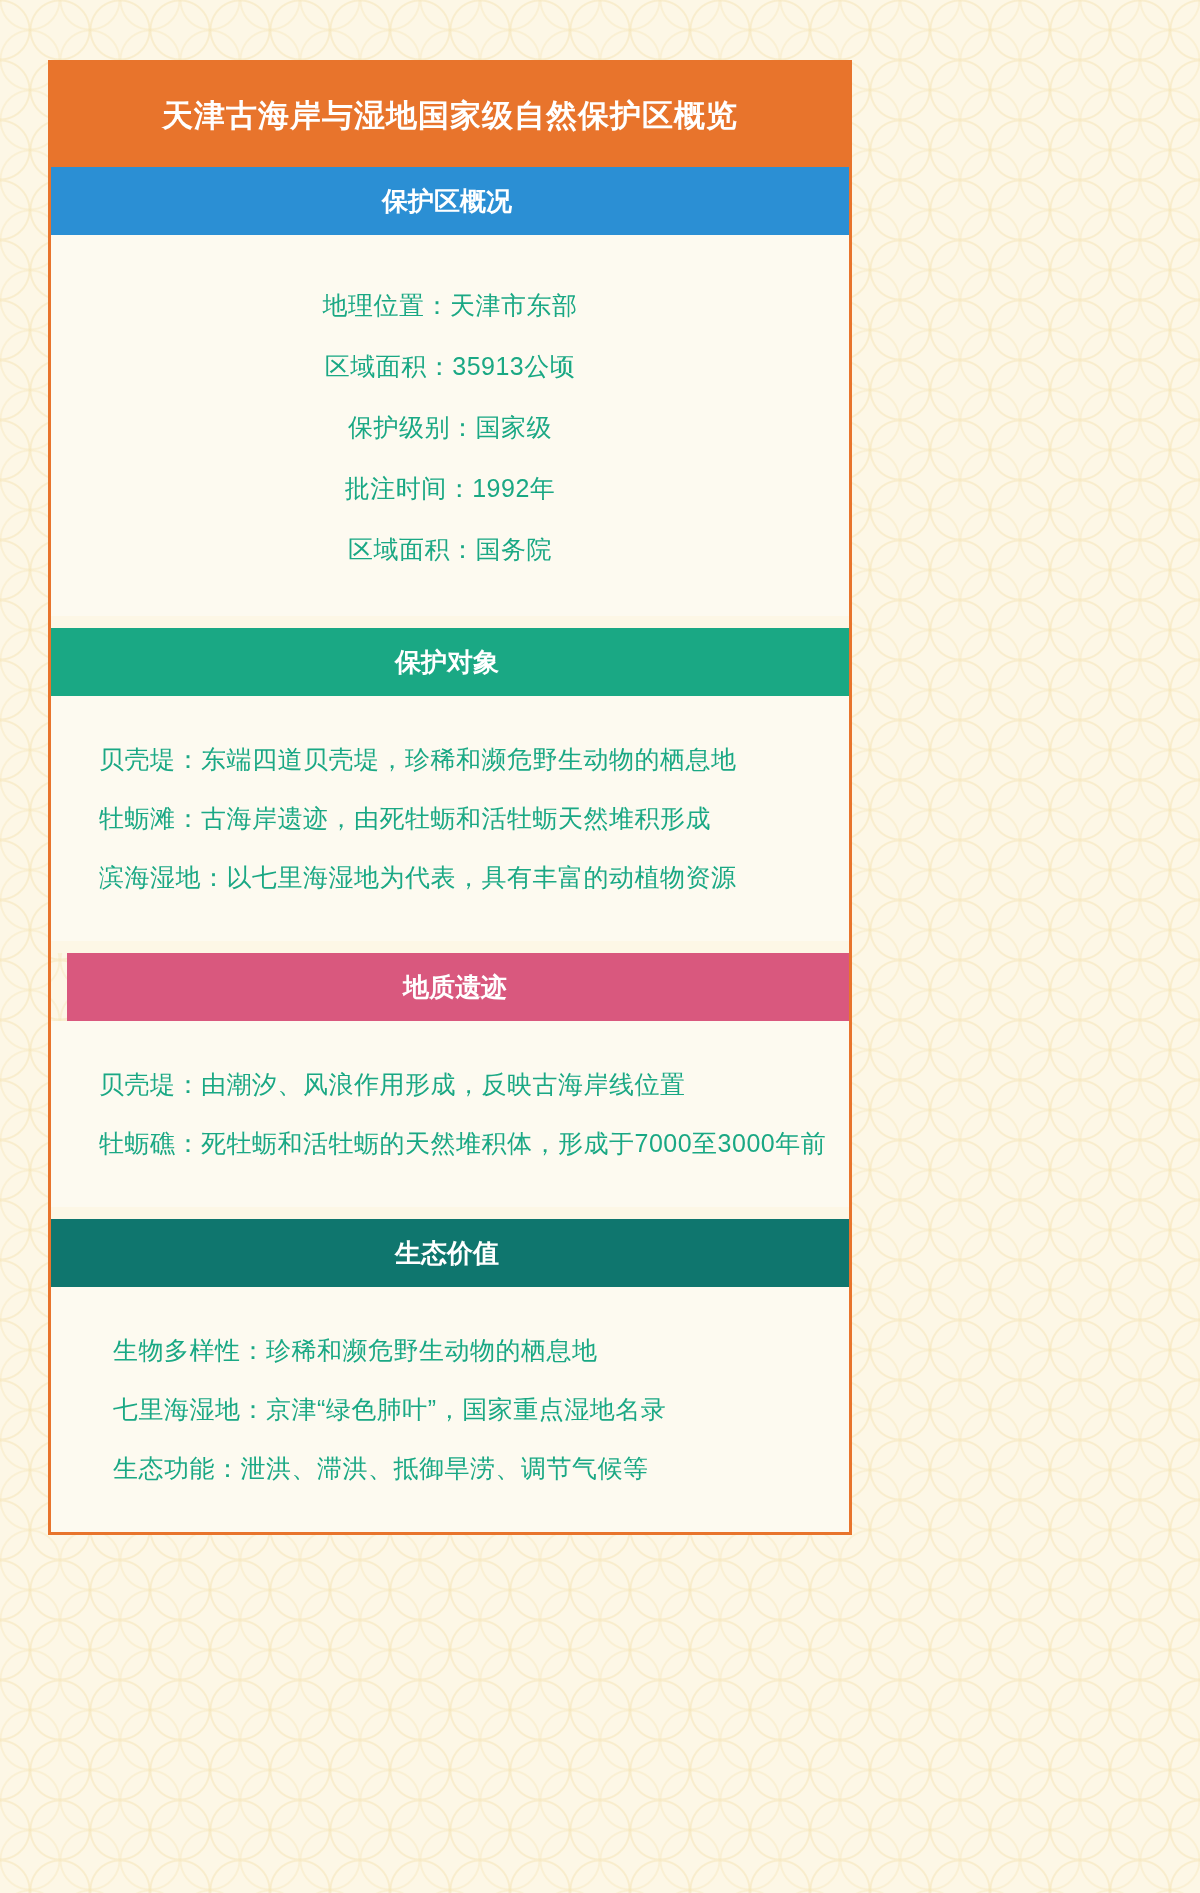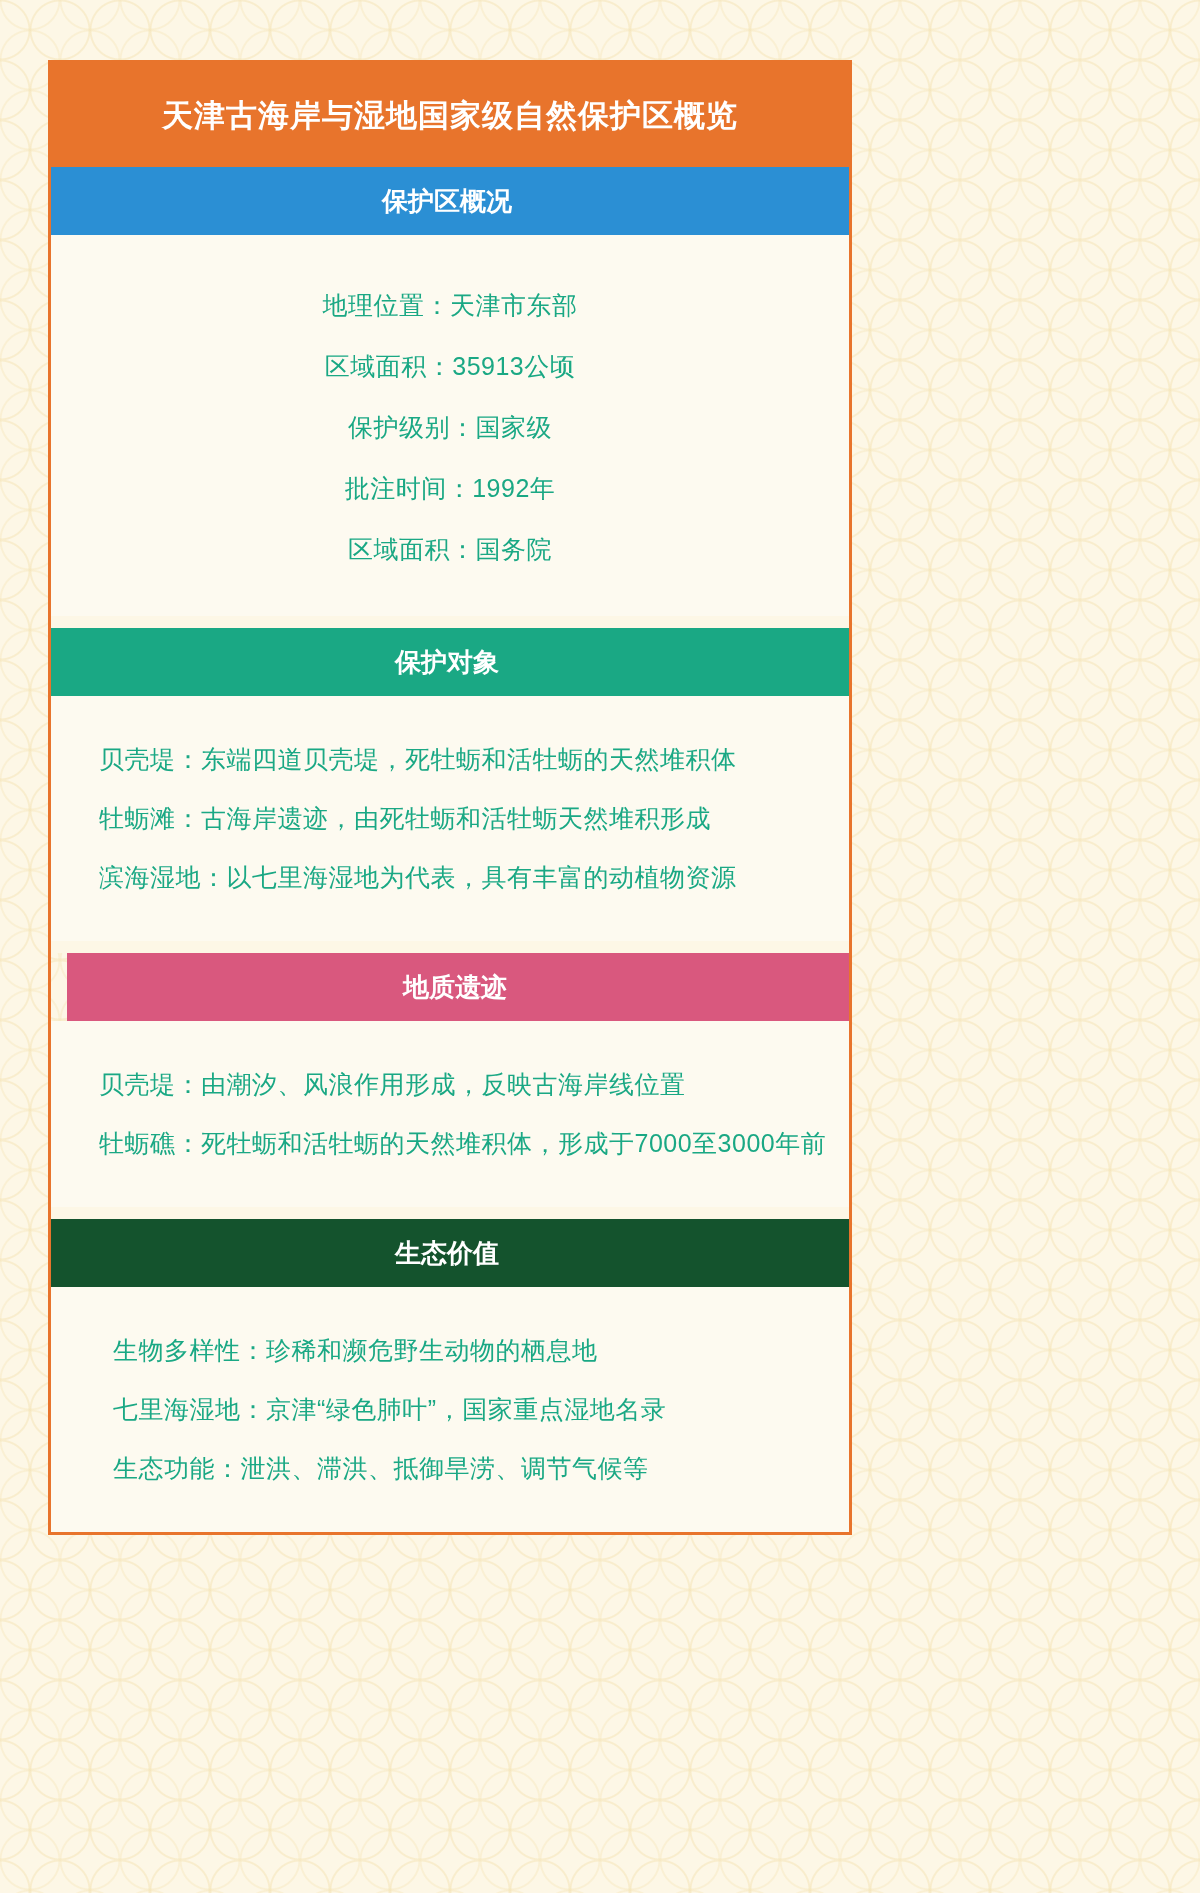--- a/index.html
+++ b/index.html
@@ -48,21 +48,21 @@
     font-size: 26px;
     font-weight: bold;
     text-align: center;
     padding: 17px 10px 16px 4px;
     box-sizing: border-box;
   }
 
   .sec-overview  { background: #2b8fd4; }
   .sec-objects   { background: #1aa884; }
   .sec-geology   { background: #d9587e; margin-left: 16px; }
-  .sec-ecology   { background: #14532d; }
+  .sec-ecology   { background: #0f766e; }
 
   .section-body {
     background: #fdfaf0;
     box-sizing: border-box;
   }
 
   .overview-body {
     padding: 40px 0 36px 0;
   }
   .overview-row {
@@ -125,21 +125,21 @@
     </div>
     <div class="overview-row">
       <span class="overview-label">区域面积：</span><span class="overview-value">国务院</span>
     </div>
   </div>
 
   <div class="sep"></div>
 
   <div class="section-header sec-objects">保护对象</div>
   <div class="section-body list-body">
-    <div class="list-row">贝壳堤：东端四道贝壳堤，死牡蛎和活牡蛎的天然堆积体</div>
+    <div class="list-row">贝壳堤：东端四道贝壳堤，珍稀和濒危野生动物的栖息地</div>
     <div class="list-row">牡蛎滩：古海岸遗迹，由死牡蛎和活牡蛎天然堆积形成</div>
     <div class="list-row">滨海湿地：以七里海湿地为代表，具有丰富的动植物资源</div>
   </div>
 
   <div class="sep"></div>
 
   <div class="section-header sec-geology">地质遗迹</div>
   <div class="section-body list-body">
     <div class="list-row">贝壳堤：由潮汐、风浪作用形成，反映古海岸线位置</div>
     <div class="list-row">牡蛎礁：死牡蛎和活牡蛎的天然堆积体，形成于7000至3000年前</div>

